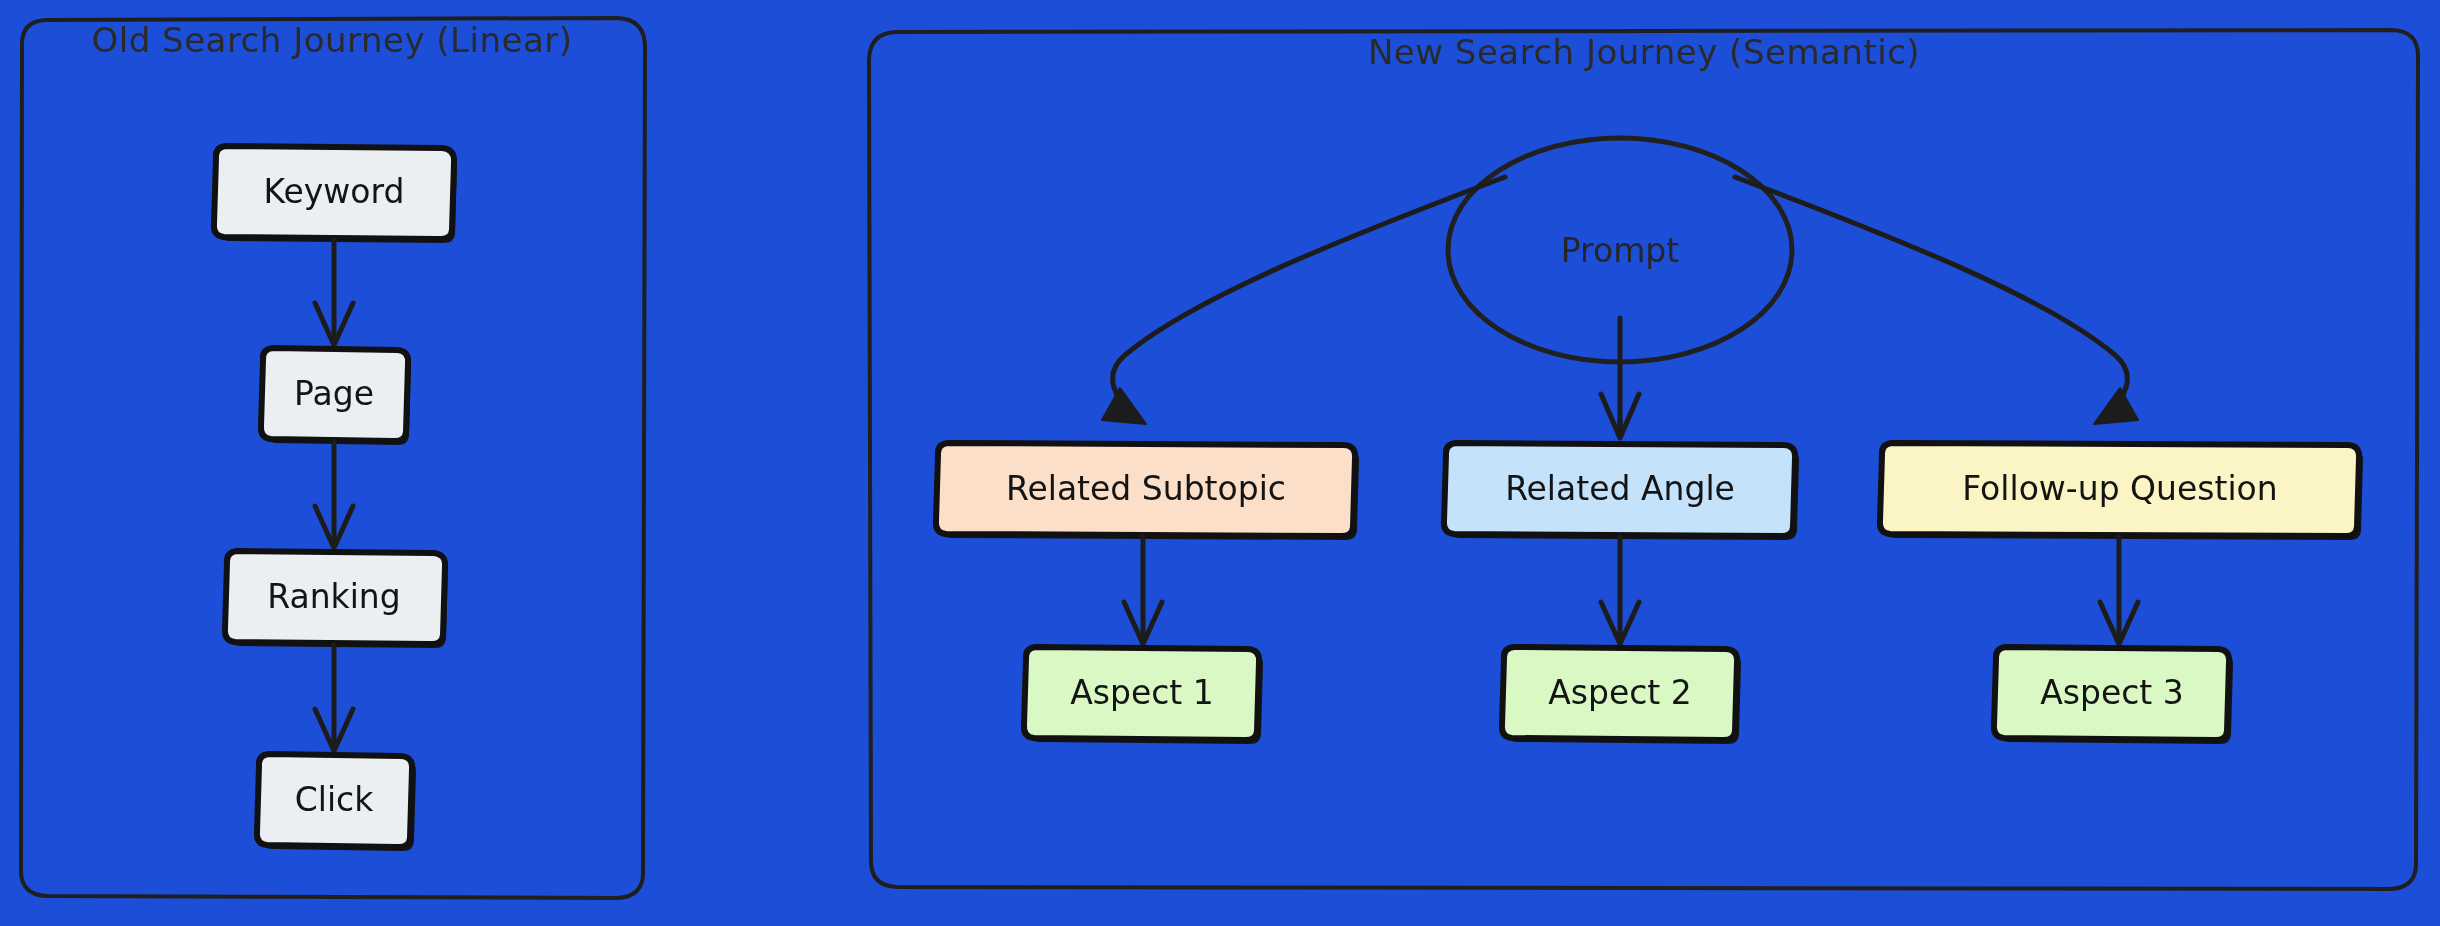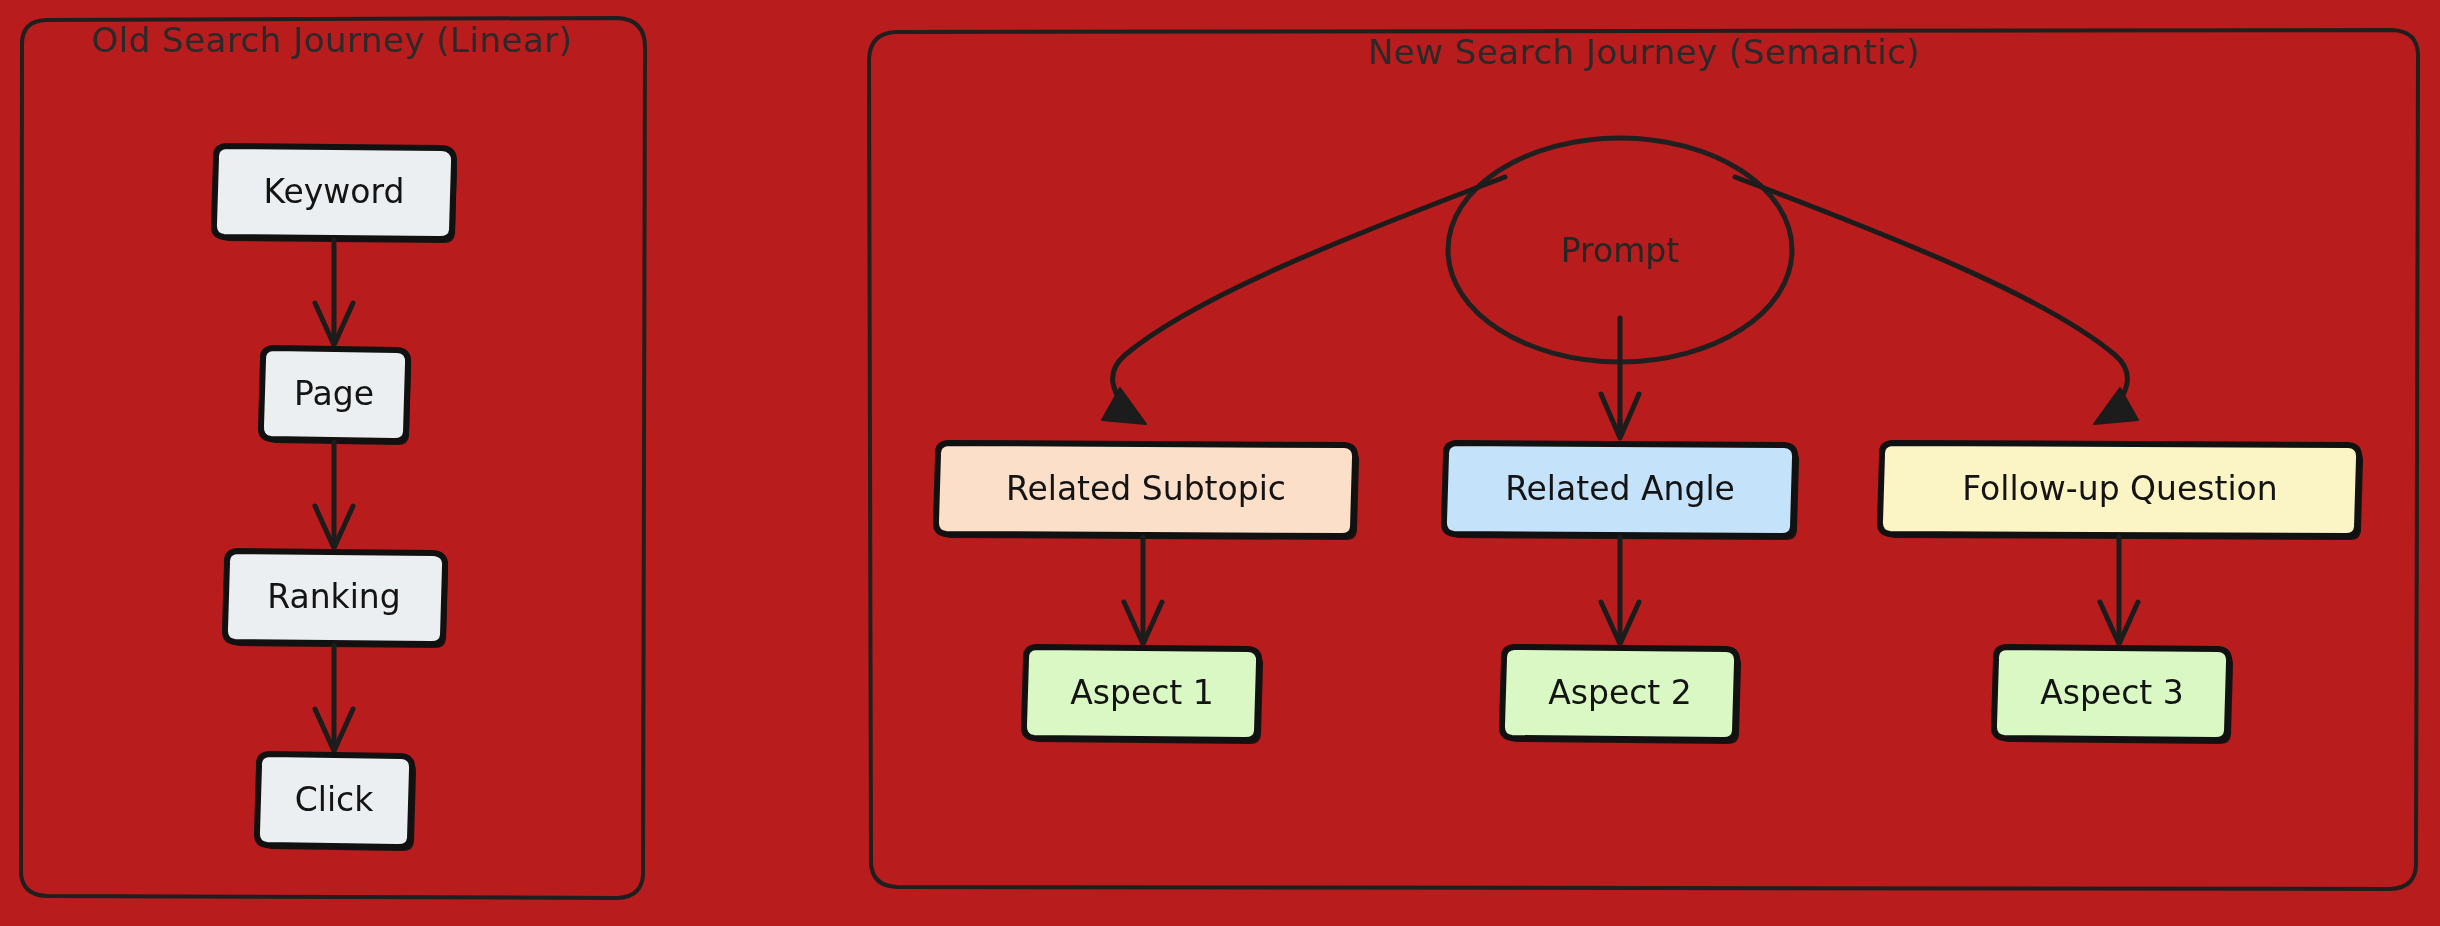--- a/index.html
+++ b/index.html
@@ -8,21 +8,21 @@
     padding: 0;
     background: #000000;
     width: 2440px;
     height: 926px;
     overflow: hidden;
   }
   #canvas {
     position: relative;
     width: 2440px;
     height: 926px;
-    background: #b91c1c;
+    background: #1d4ed8;
     font-family: "DejaVu Sans", sans-serif;
   }
   svg#diagram {
     position: absolute;
     top: 0;
     left: 0;
     width: 2440px;
     height: 926px;
     display: block;
   }

